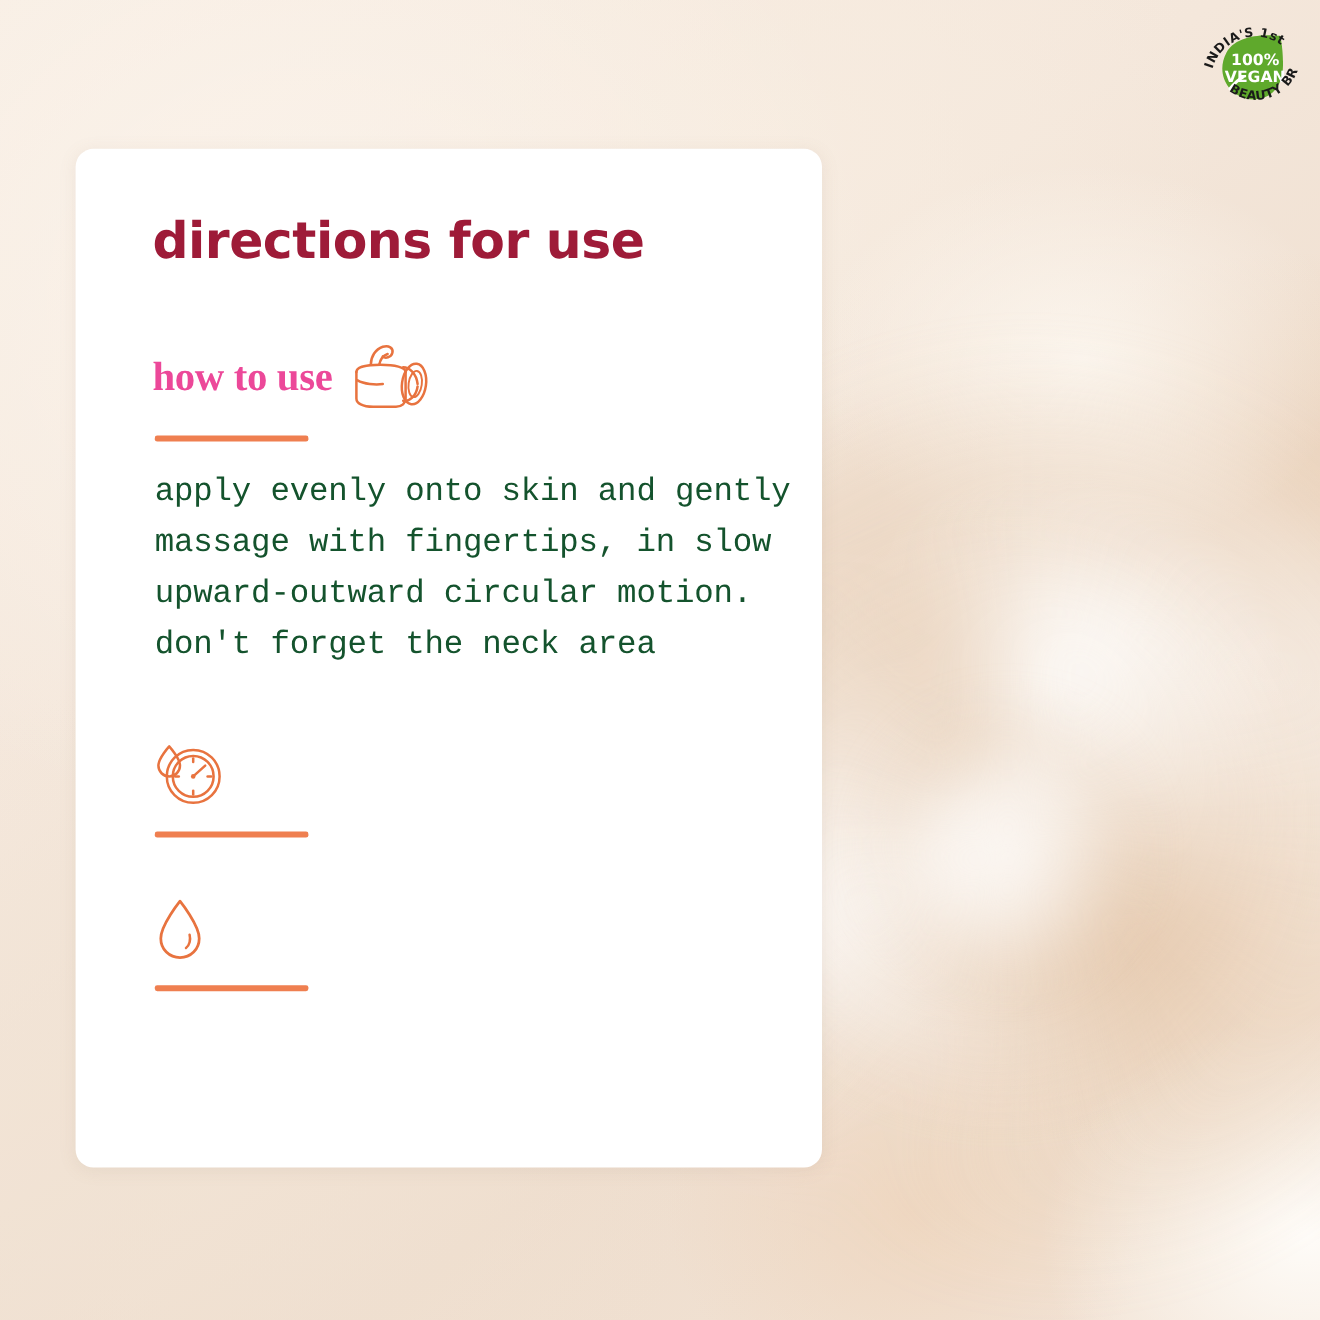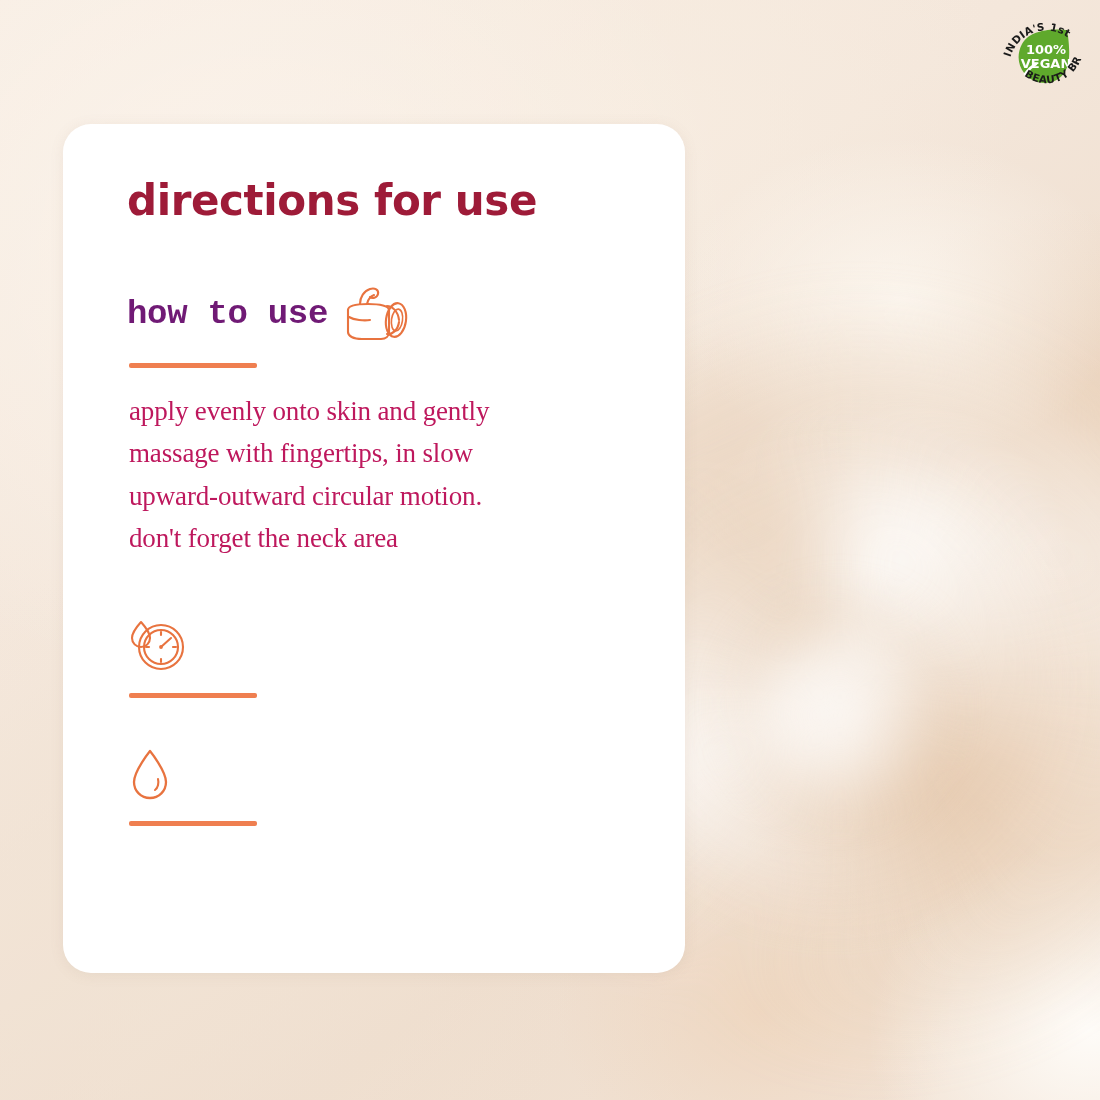--- a/index.html
+++ b/index.html
@@ -92,21 +92,21 @@
   .vegan-badge svg { display: block; width: 96px; height: 96px; }
 
   
   .card {
     position: absolute;
     left: 63px;
     top: 124px;
     width: 622px;
     height: 849px;
     background: #ffffff;
-    border-radius: 28px;
+    border-radius: 15px;
     box-shadow: 0 2px 14px rgba(150,120,95,0.10);
     box-sizing: border-box;
     padding: 56px 0 0 64px;
   }
 
   .title {
     color: #9e1b38;
     font-family: "DejaVu Sans", sans-serif;
     font-weight: bold;
     font-size: 42px;
@@ -118,43 +118,43 @@
 
   .section { margin-bottom: 0; }
 
   .sec-head {
     display: flex;
     align-items: center;
     gap: 12px;
     margin: 0;
   }
   .sec-head h2 {
-    color: #701a75;
-    font-family: Liberation Mono, monospace;
+    color: #ec4899;
+    font-family: Liberation Serif, serif;
     font-weight: bold;
     font-size: 34px;
     letter-spacing: -0.3px;
     line-height: 1.05;
     margin: 0;
     white-space: nowrap;
   }
   .sec-icon { display: block; flex: 0 0 auto; }
   .sec-icon svg { display: block; }
 
   .rule {
     width: 128px;
     height: 5px;
     background: #ef7f50;
     border-radius: 2px;
     margin: 17px 0 0 2px;
   }
 
   .body-text {
-    color: #be185d;
-    font-family: Liberation Serif, serif;
+    color: #14532d;
+    font-family: Liberation Mono, monospace;
     font-size: 27px;
     line-height: 1.57;
     margin: 22px 0 0 2px;
     white-space: pre-line;
     letter-spacing: -0.15px;
   }
 
   .gap-lg { height: 56px; }
   .gap-md { height: 48px; }
 </style>

